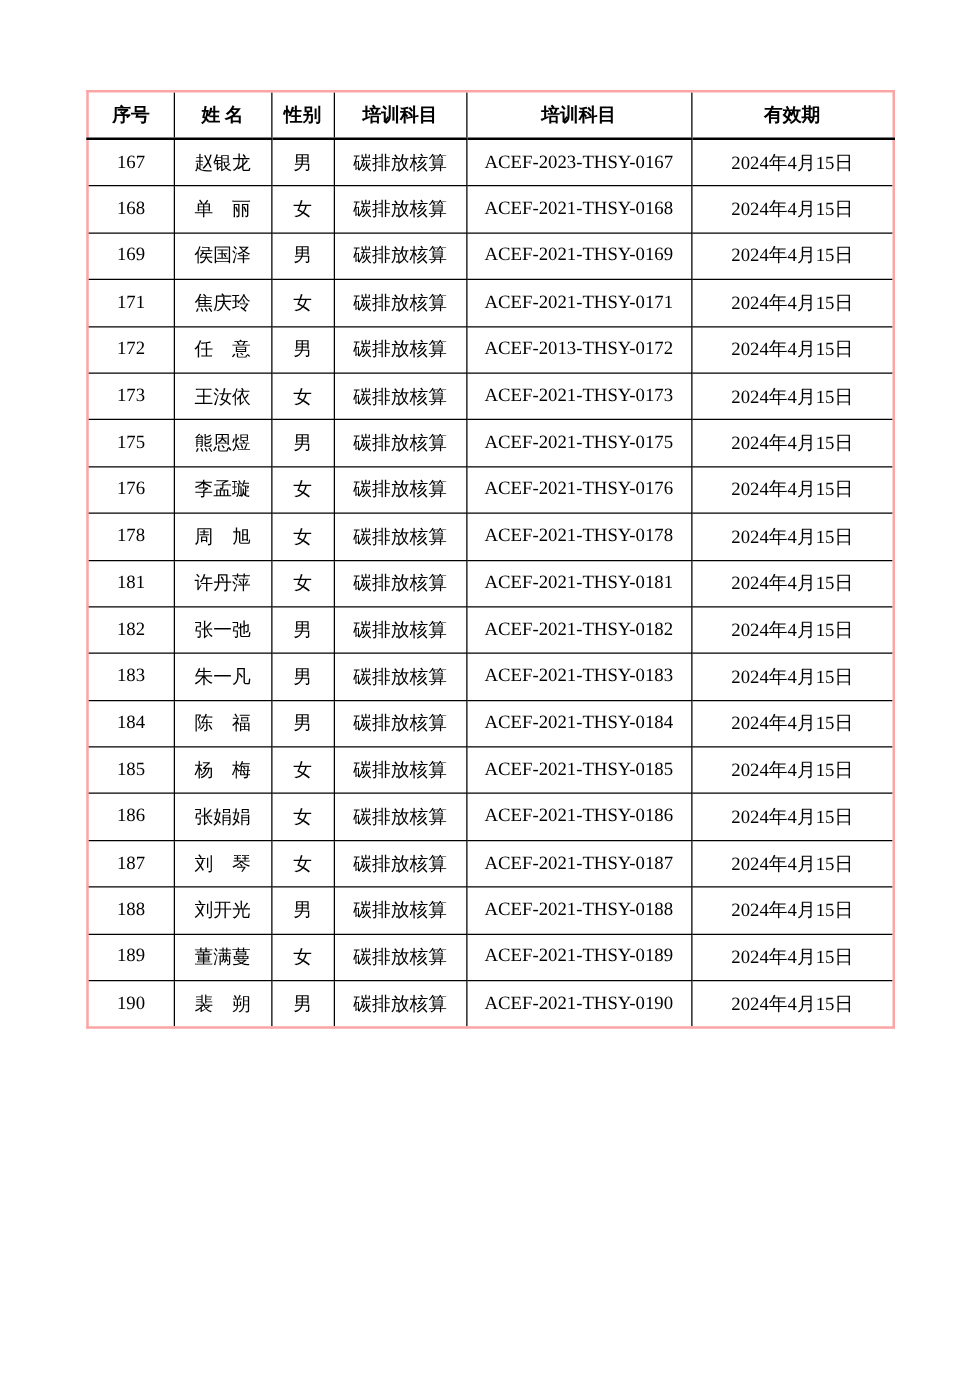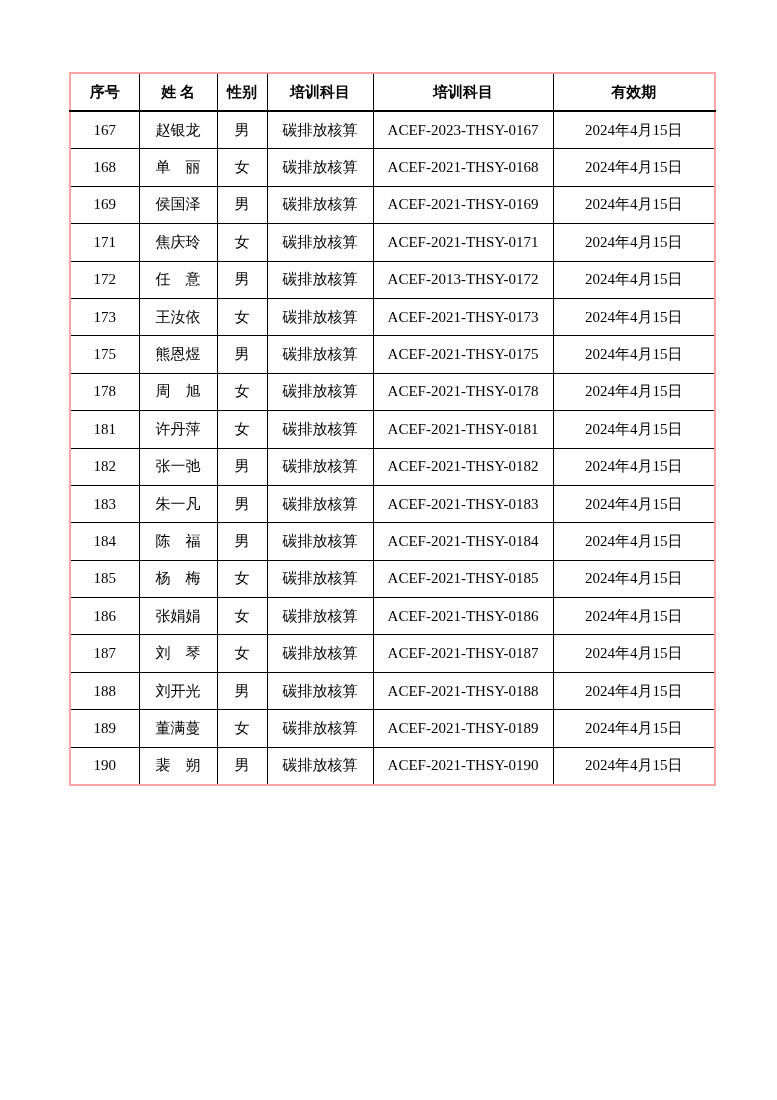--- a/index.html
+++ b/index.html
@@ -130,20 +130,28 @@
         </tr>
         <tr>
           <td>175</td>
           <td>熊恩煜</td>
           <td>男</td>
           <td>碳排放核算</td>
           <td>ACEF-2021-THSY-0175</td>
           <td>2024年4月15日</td>
         </tr>
         <tr>
+          <td>176</td>
+          <td>李孟璇</td>
+          <td>女</td>
+          <td>碳排放核算</td>
+          <td>ACEF-2021-THSY-0176</td>
+          <td>2024年4月15日</td>
+        </tr>
+        <tr>
           <td>178</td>
           <td>周　旭</td>
           <td>女</td>
           <td>碳排放核算</td>
           <td>ACEF-2021-THSY-0178</td>
           <td>2024年4月15日</td>
         </tr>
         <tr>
           <td>181</td>
           <td>许丹萍</td>

